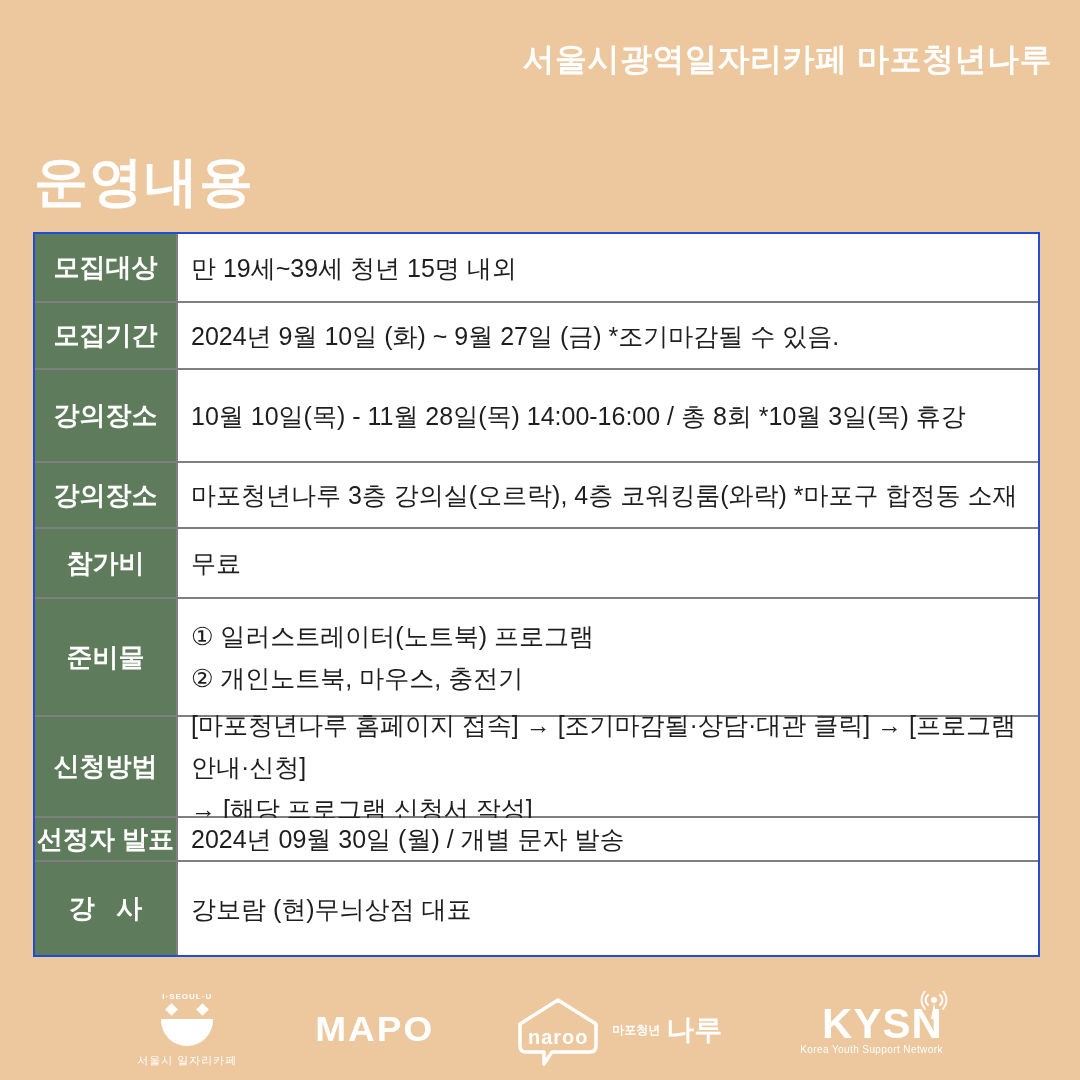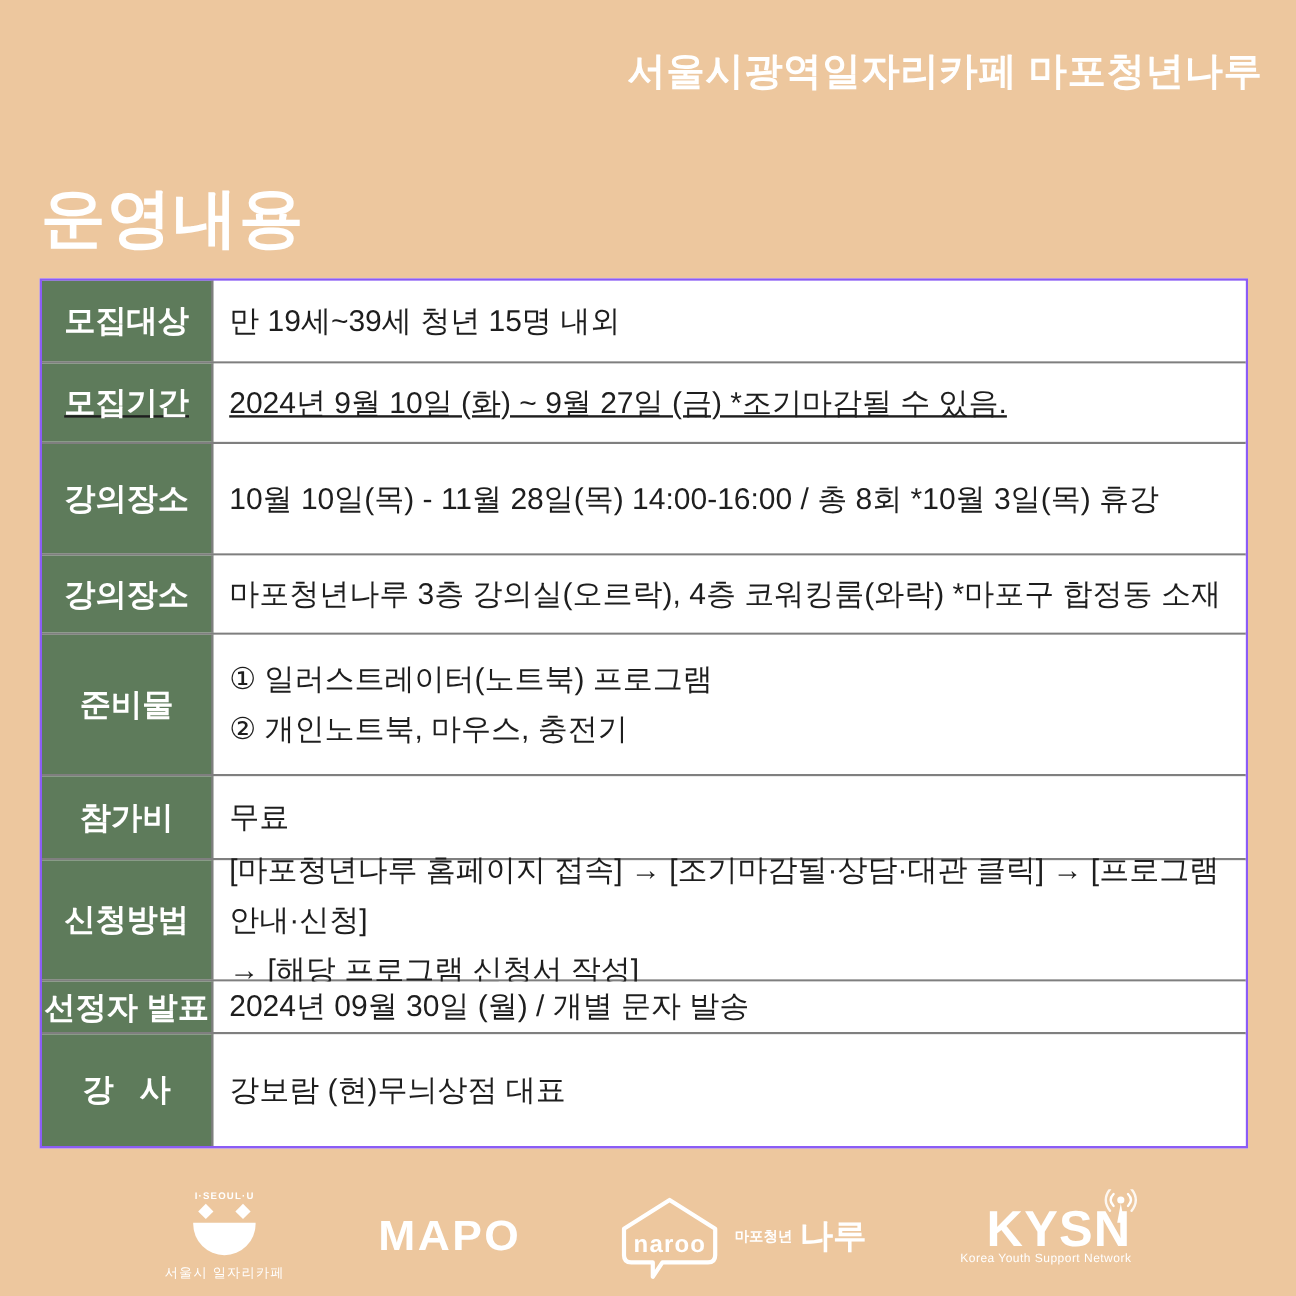--- a/index.html
+++ b/index.html
@@ -20,31 +20,31 @@
   .page-title{
     position:absolute;top:146px;left:34px;
     font-size:54px;font-weight:800;color:#ffffff;
     letter-spacing:1px;
   }
   
   .info-table{
     position:absolute;left:33px;top:232px;
     width:1007px;
     background:#ffffff;
-    border:2px solid #8b5cf6;
+    border:2px solid #1d4ed8;
     box-sizing:border-box;
     display:flex;flex-direction:column;
   }
   .row{
     display:flex;flex-direction:row;
     border-bottom:2px solid #7f7f7f;
     box-sizing:border-box;
   }
   .row:last-child{border-bottom:none;}
-  .r1{height:69px;} .r2{height:67px;text-decoration:underline;} .r3{height:93px;}
+  .r1{height:69px;} .r2{height:67px;} .r3{height:93px;}
   .r4{height:66px;} .r5{height:70px;} .r6{height:118px;}
   .r7{height:101px;} .r8{height:44px;} .r9{height:93px;}
   .label-cell{
     width:143px;min-width:143px;
     background:#5e7b5b;
     border-right:2px solid #7f7f7f;
     box-sizing:border-box;
     display:flex;align-items:center;justify-content:center;
     color:#ffffff;font-size:26px;font-weight:700;
     white-space:pre;
@@ -121,32 +121,32 @@
     </div>
   </div>
 
   <div class="row r4">
     <div class="label-cell">강의장소</div>
     <div class="content-cell">
       <div class="line">마포청년나루 3층 강의실(오르락), 4층 코워킹룸(와락)    *마포구 합정동 소재</div>
     </div>
   </div>
 
+  <div class="row r5">
+    <div class="label-cell">참가비</div>
+    <div class="content-cell">
+      <div class="line">무료</div>
+    </div>
+  </div>
+
   <div class="row r6">
     <div class="label-cell">준비물</div>
     <div class="content-cell">
       <div class="line">① 일러스트레이터(노트북) 프로그램</div>
       <div class="line">② 개인노트북, 마우스,  충전기</div>
-    </div>
-  </div>
-
-  <div class="row r5">
-    <div class="label-cell">참가비</div>
-    <div class="content-cell">
-      <div class="line">무료</div>
     </div>
   </div>
 
   <div class="row r7">
     <div class="label-cell">신청방법</div>
     <div class="content-cell">
       <div class="line">[마포청년나루 홈페이지 접속] → [조기마감될·상담·대관 클릭] → [프로그램 안내·신청]</div>
       <div class="line">→ [해당 프로그램 신청서 작성]</div>
     </div>
   </div>

